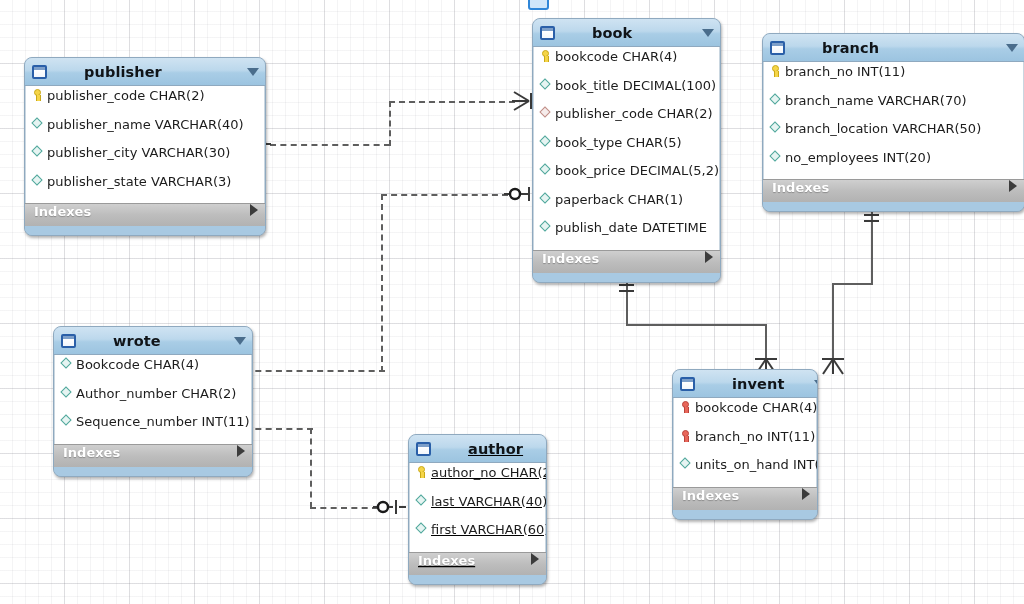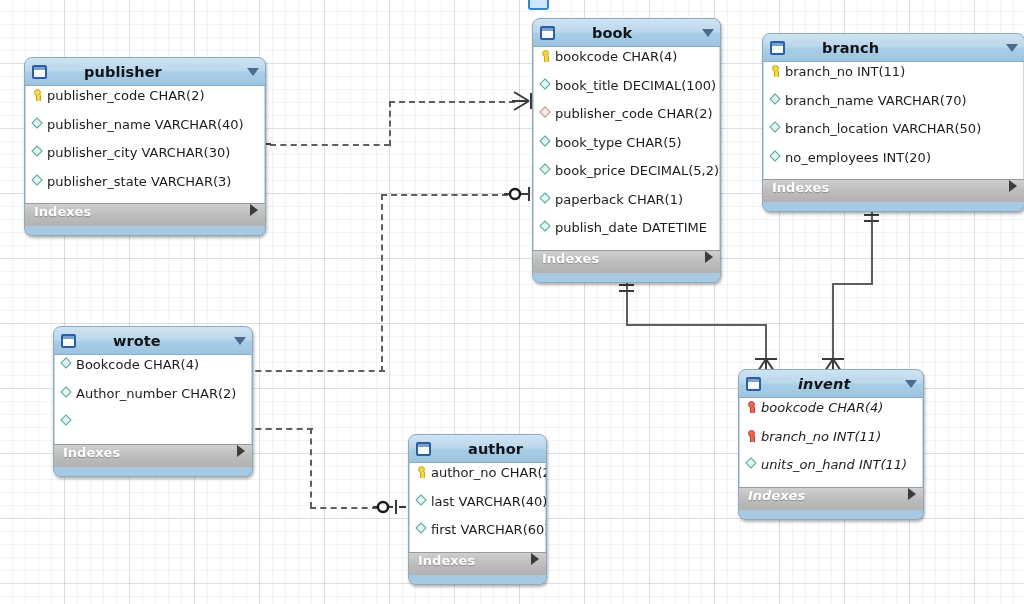--- a/index.html
+++ b/index.html
@@ -345,30 +345,31 @@
       <div class="col">
           <span class="ic diamond"></span>
           <span class="lbl">Bookcode CHAR(4)</span>
         </div>
       <div class="col">
           <span class="ic diamond"></span>
           <span class="lbl">Author_number CHAR(2)</span>
         </div>
       <div class="col">
           <span class="ic diamond"></span>
-        </div>
-    </div>
-    <div class="idx">
-      <span>Indexes</span>
-      <span class="tri"></span>
-    </div>
-    <div class="foot"></div>
-  </div>
-
-  <div class="tbl" id="t-author" style="left:408px;top:434px;width:139px;">
+          <span class="lbl">Sequence_number INT(11)</span>
+        </div>
+    </div>
+    <div class="idx">
+      <span>Indexes</span>
+      <span class="tri"></span>
+    </div>
+    <div class="foot"></div>
+  </div>
+
+  <div class="tbl" id="t-author" style="left:408px;top:434px;width:139px;text-decoration:underline;">
     <div class="tbl-head">
       <span class="tbl-ico"></span>
       <span class="tbl-name">author</span>
       <span class="caret"></span>
     </div>
     <div class="cols">
       <div class="col">
           <span class="ic key"></span>
           <span class="lbl">author_no CHAR(2)</span>
         </div>
@@ -381,21 +382,21 @@
           <span class="lbl">first VARCHAR(60)</span>
         </div>
     </div>
     <div class="idx">
       <span>Indexes</span>
       <span class="tri"></span>
     </div>
     <div class="foot"></div>
   </div>
 
-  <div class="tbl" id="t-invent" style="left:738px;top:369px;width:186px;font-style:italic;">
+  <div class="tbl" id="t-invent" style="left:672px;top:369px;width:146px;">
     <div class="tbl-head">
       <span class="tbl-ico"></span>
       <span class="tbl-name">invent</span>
       <span class="caret"></span>
     </div>
     <div class="cols">
       <div class="col">
           <span class="ic key-red"></span>
           <span class="lbl">bookcode CHAR(4)</span>
         </div>

